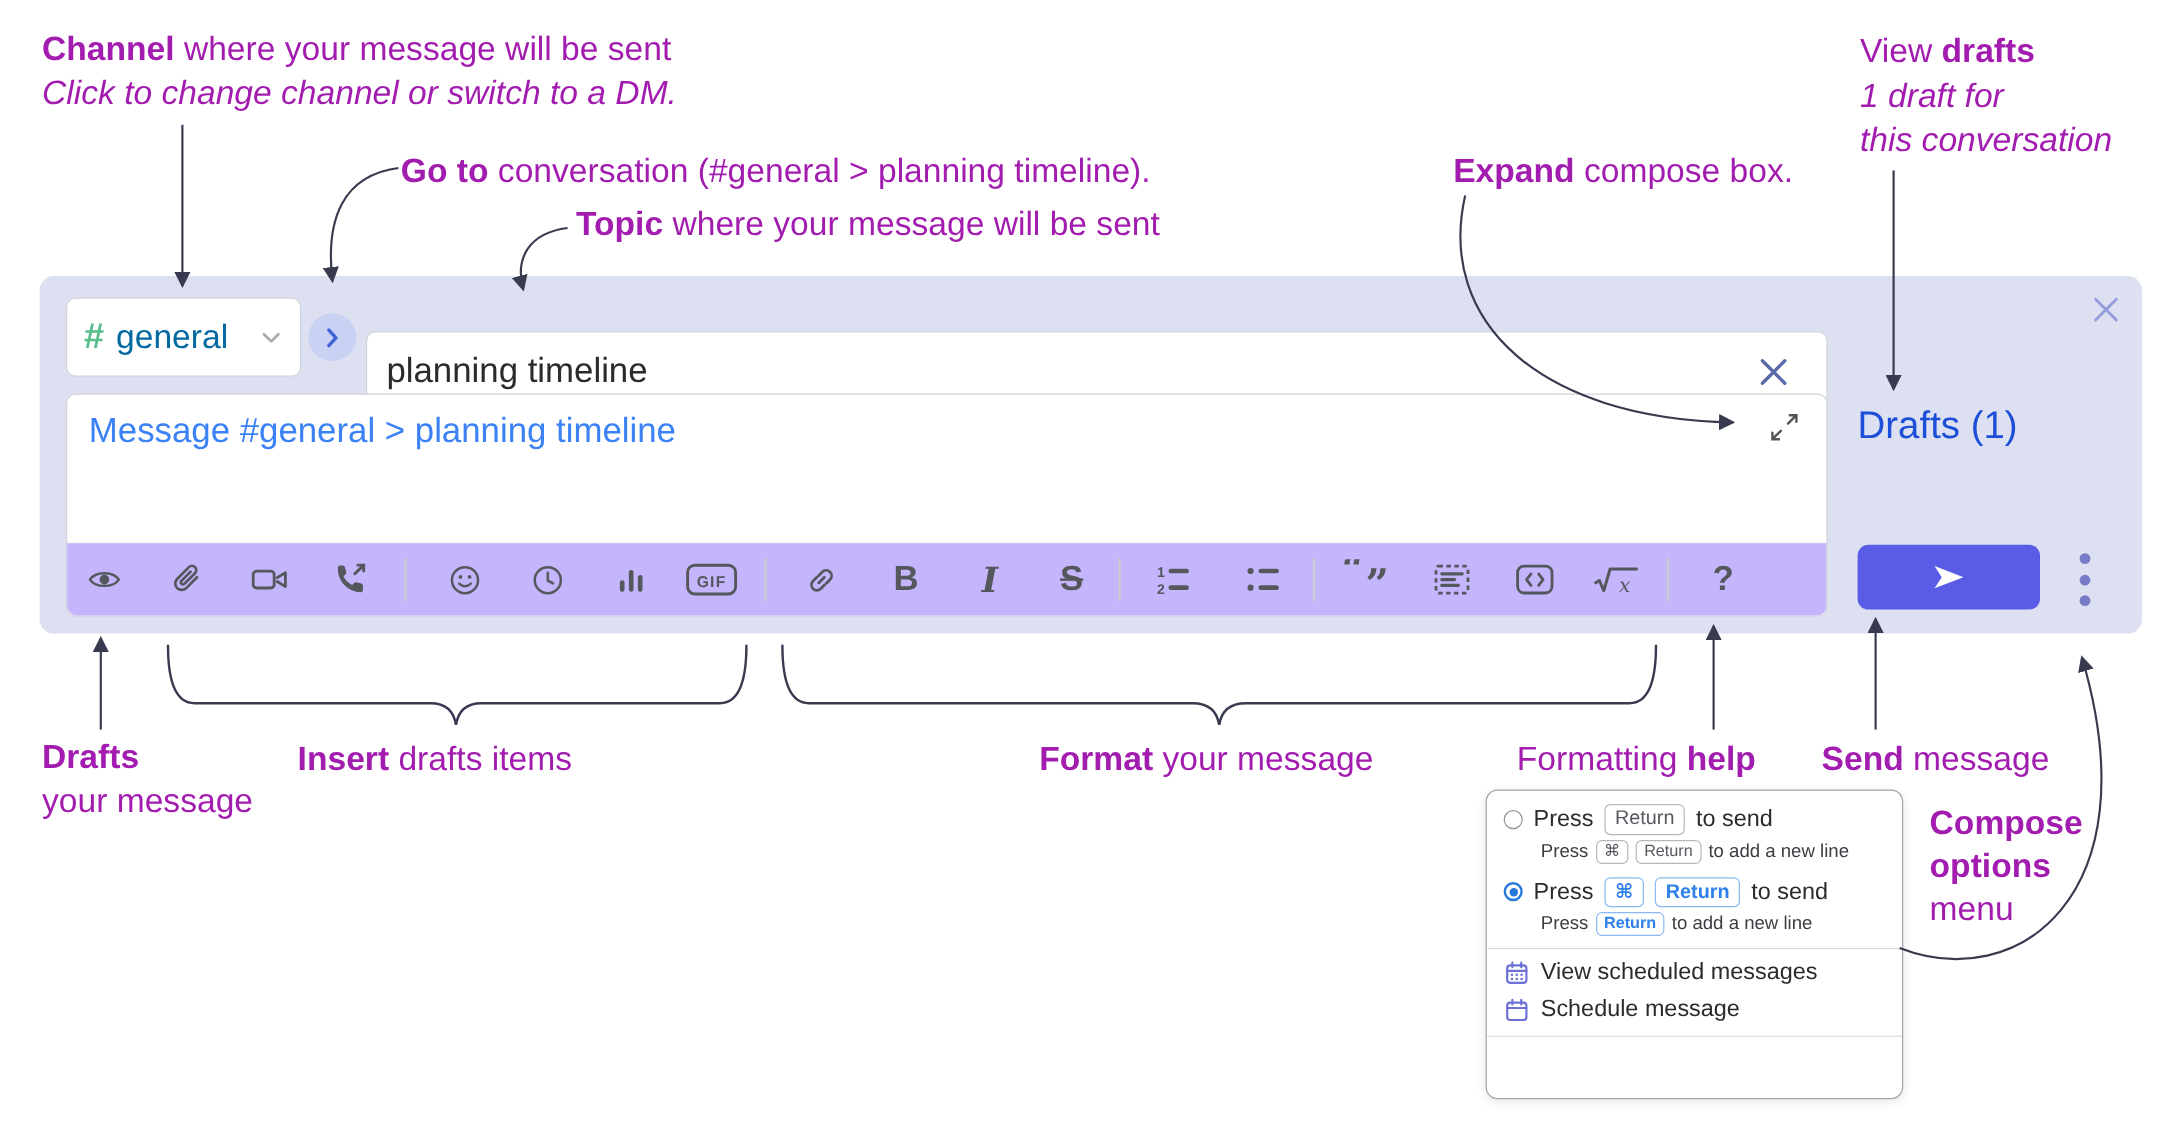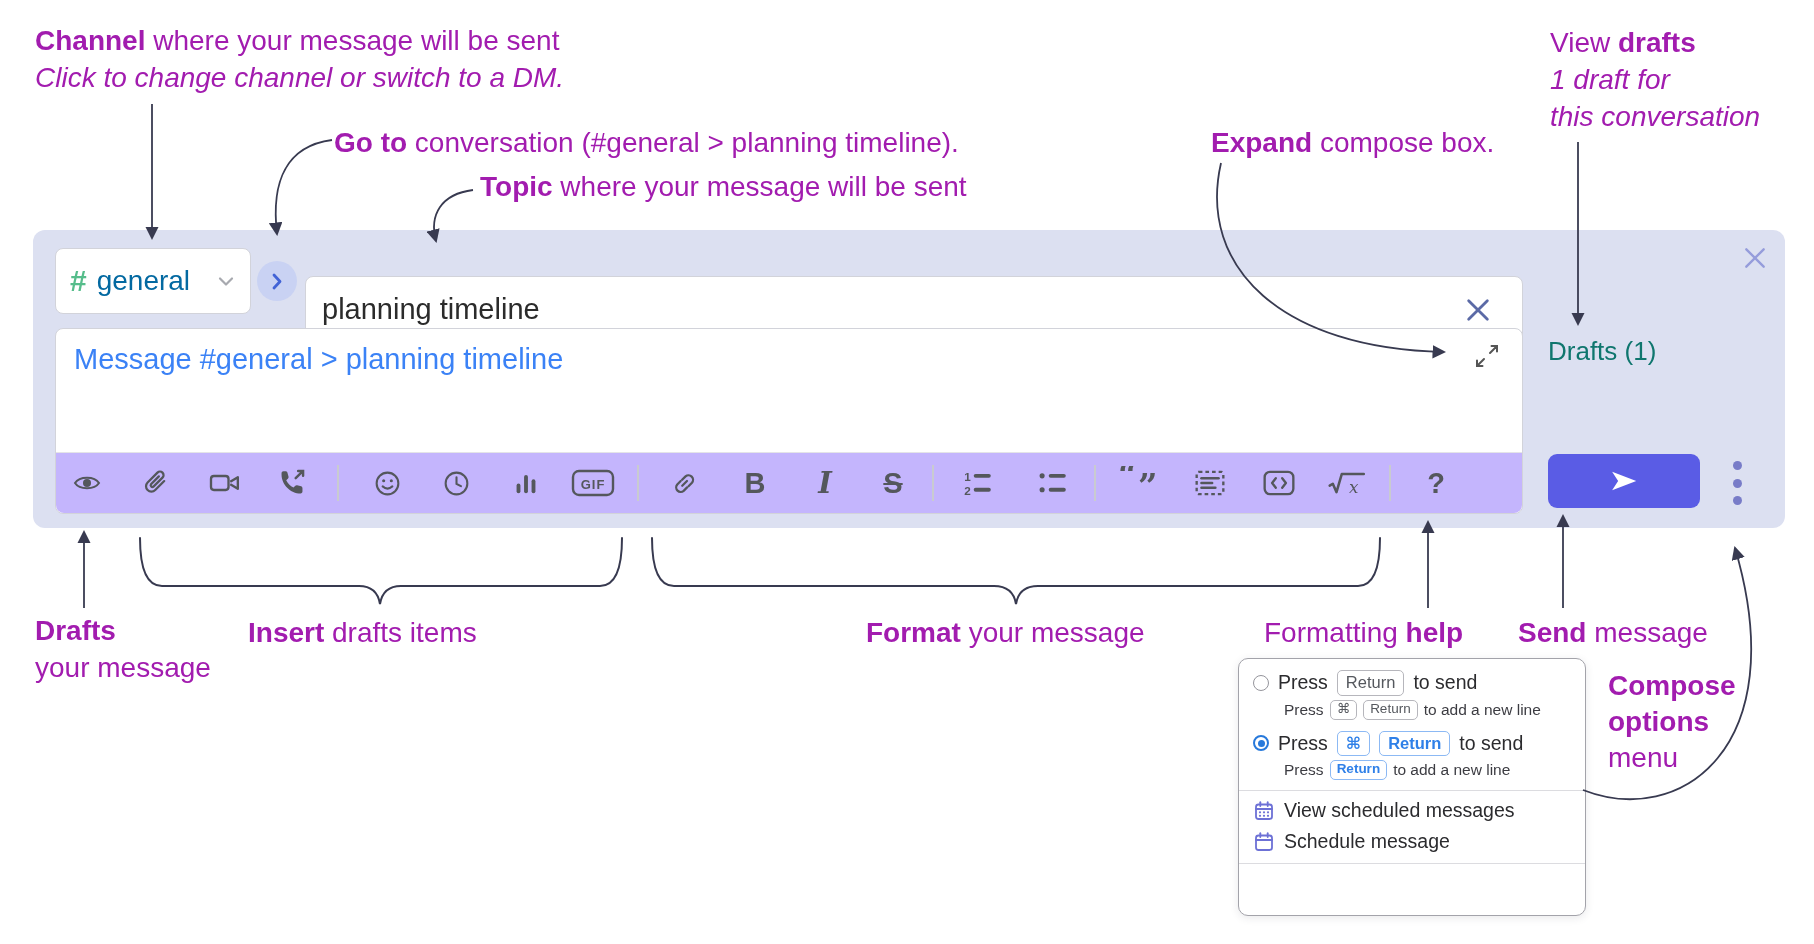--- a/index.html
+++ b/index.html
@@ -24,21 +24,21 @@
   .close-x{position:absolute;right:17px;top:15px;width:26px;height:26px;cursor:pointer;}
   .msg-box{left:22px;top:98px;width:1468px;height:186px;}
   .placeholder{position:absolute;left:18px;top:14px;font-size:29px;color:#3b82f6;}
   .expand-ic{position:absolute;right:22px;top:14px;width:26px;height:26px;cursor:pointer;}
   .msg-toolbar{position:absolute;left:0;right:0;bottom:0;height:60px;background:#c4b5fd;border-top:1px solid #e4e4e8;border-radius:0 0 8px 8px;}
   .tb-item{position:absolute;top:13px;width:34px;height:34px;display:flex;align-items:center;justify-content:center;color:#54575c;cursor:pointer;}
   .tb-div{position:absolute;top:12px;width:2px;height:36px;background:#c9cbd0;}
   .tb-txt{font-size:29px;font-weight:700;color:#54575c;}
   .tb-italic{font-family:"DejaVu Serif","Liberation Serif",serif;font-style:italic;font-weight:600;font-size:29px;}
   .tb-strike{text-decoration:line-through;font-weight:600;}
-  .drafts-link{position:absolute;left:1515px;top:106px;font-size:26px;color:#0f766e;cursor:pointer;}
+  .drafts-link{position:absolute;left:1515px;top:106px;font-size:32px;color:#1d4ed8;cursor:pointer;}
   .send-btn{position:absolute;left:1515px;top:224px;width:152px;height:54px;background:#5a5ce5;border:none;border-radius:9px;display:flex;align-items:center;justify-content:center;cursor:pointer;}
   .ellipsis{position:absolute;left:1690px;top:231px;width:28px;height:44px;display:flex;flex-direction:column;align-items:center;justify-content:space-between;cursor:pointer;}
   .ellipsis i{width:9px;height:9px;border-radius:50%;background:#787cc8;}
   
   .popup{position:absolute;left:1238px;top:658px;width:348px;height:258px;background:#fff;border:1.5px solid #a3a3aa;border-radius:10px;box-shadow:0 2px 8px rgba(40,40,60,.10);box-sizing:border-box;}
   .p-row{display:flex;align-items:center;gap:9px;padding-left:14px;white-space:nowrap;}
   .p-main{font-size:19.5px;color:#2b2b2e;margin-top:11px;}
   .p-sub{font-size:15.5px;color:#3c3c42;margin-top:4px;padding-left:45px;gap:6px;}
   .kbd{display:inline-block;border:1px solid #b6b6bc;border-radius:5px;padding:1px 8px 2px;font-size:16.5px;color:#55585e;background:#fff;line-height:1.25;}
   .kbd.small{font-size:13.5px;padding:0 6px 1px;}

